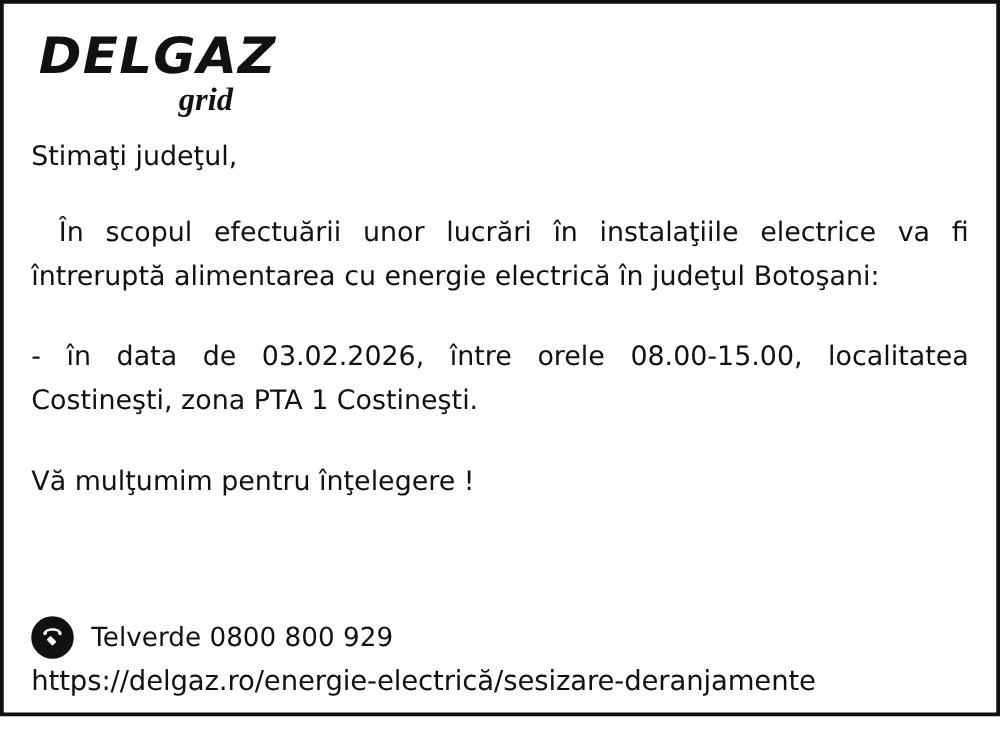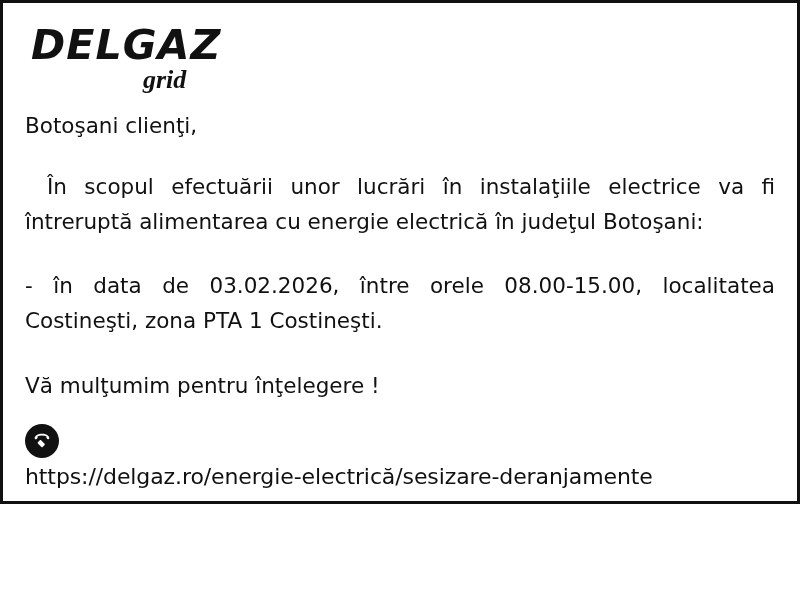--- a/index.html
+++ b/index.html
@@ -11,21 +11,21 @@
     width: 800px;
     height: 591px;
     font-family: "DejaVu Sans", sans-serif;
     color: #1a1a1a;
     overflow: hidden;
   }
   .notice {
     position: relative;
     box-sizing: border-box;
     width: 800px;
-    height: 504px;
+    height: 573px;
     border: 3px solid #111111;
     padding: 18px 22px 10px 22px;
     background: #ffffff;
   }
   
   .logo-block {
     margin: 4px 0 6px 6px;
     line-height: 1;
   }
   .logo-main {
@@ -112,31 +112,32 @@
 <body>
 
 <div class="notice">
 
   <div class="logo-block">
     <span class="logo-main">DELGAZ</span>
     <span class="logo-sub">grid</span>
   </div>
 
   <div class="body-text">
-    <p class="para greeting">Botoşani clienţi,</p>
+    <p class="para greeting">Stimaţi judeţul,</p>
     <p class="para intro">În scopul efectuării unor lucrări în instalaţiile electrice va fi întreruptă alimentarea cu energie electrică în judeţul Botoşani:</p>
     <p class="para item">- în data de 03.02.2026, între orele 08.00-15.00, localitatea Costineşti, zona PTA 1 Costineşti.</p>
     <p class="para thanks">Vă mulţumim pentru înţelegere !</p>
   </div>
 
   <div class="footer">
     <div class="phone-row">
       <span class="phone-icon">
         <svg width="22" height="22" viewBox="0 0 24 24" aria-hidden="true">
           <path fill="#ffffff" d="M12 4c-4.4 0-8 2.2-8 4.6 0 .9.5 1.5 1.3 1.5.6 0 1.1-.3 1.4-.9l.5-1c.2-.5.1-1-.3-1.2 1.4-.6 3.2-1 5.1-1s3.7.4 5.1 1c-.4.2-.5.7-.3 1.2l.5 1c.3.6.8.9 1.4.9.8 0 1.3-.6 1.3-1.5C20 6.2 16.4 4 12 4z"></path>
           <path fill="#ffffff" d="M9.6 11.2l-2.1 2.1c-.4.4-.4 1 0 1.4l3.8 3.8c.4.4 1 .4 1.4 0l2.1-2.1c.4-.4.4-1 0-1.4l-3.8-3.8c-.4-.4-1-.4-1.4 0z"></path>
         </svg>
       </span>
+      <span class="phone-text">Telverde 0800 800 929</span>
     </div>
     <div class="url">https://delgaz.ro/energie-electrică/sesizare-deranjamente</div>
   </div>
 
 </div>
 
 </body></html>

